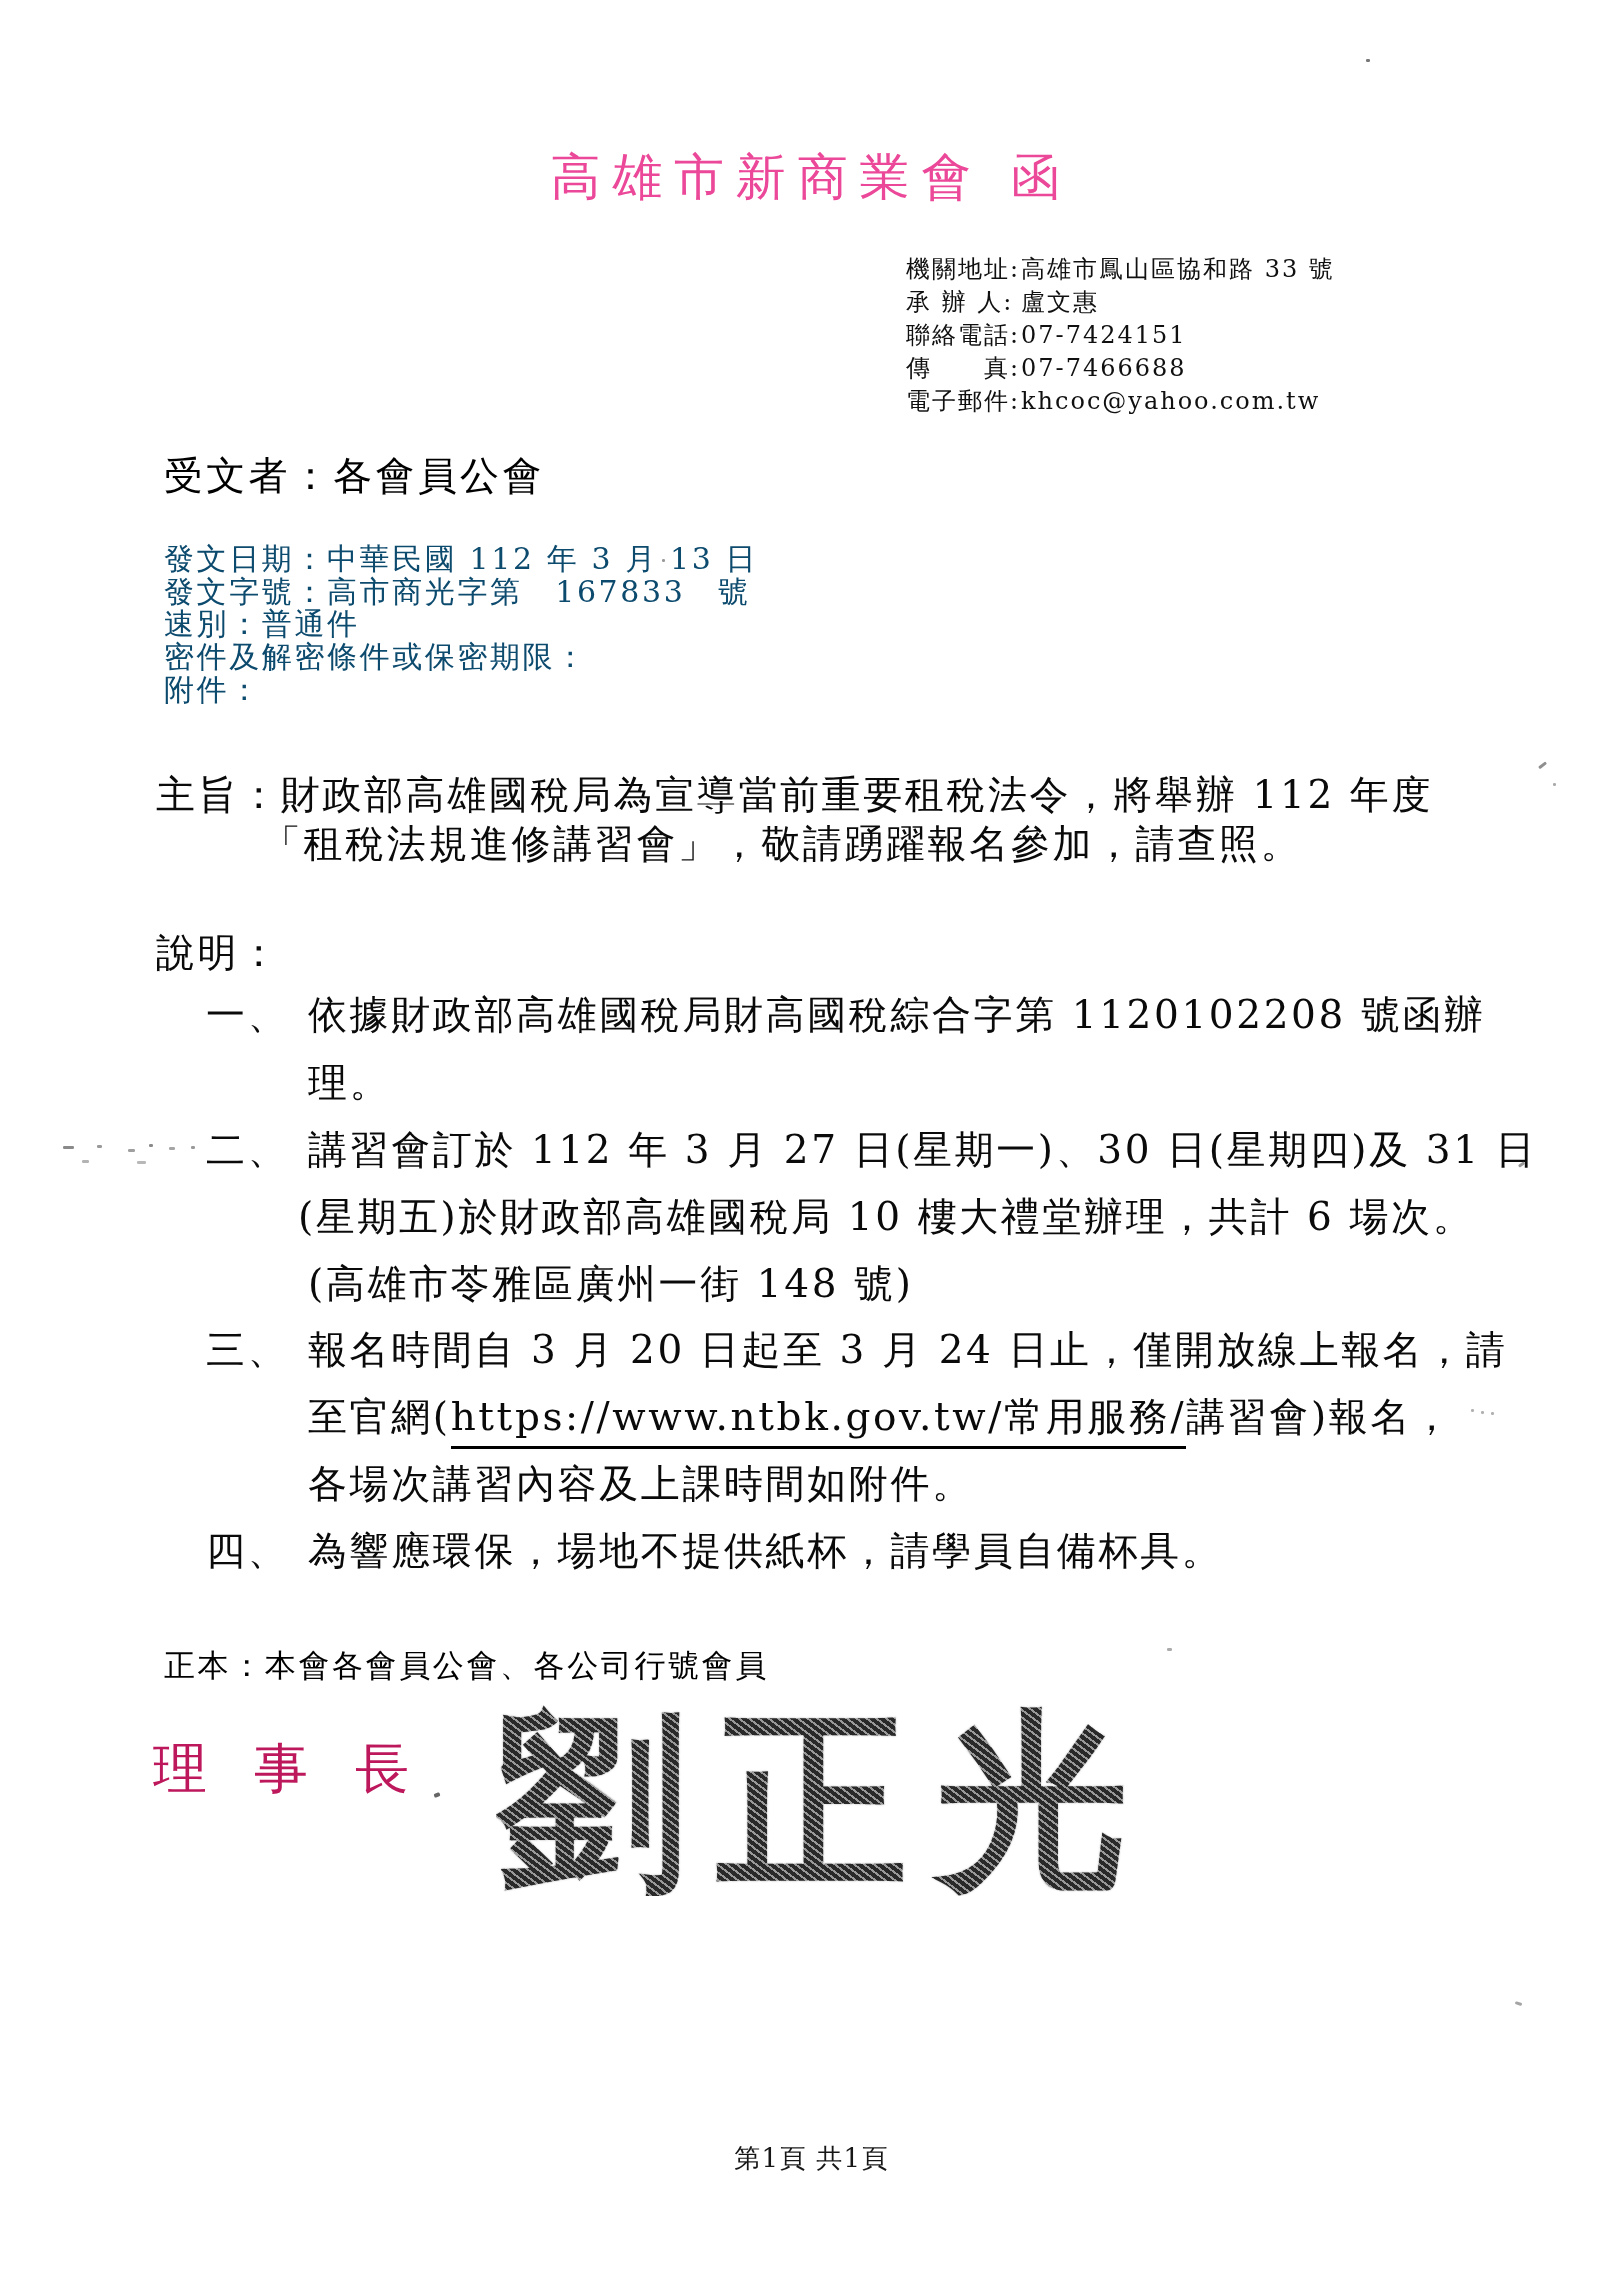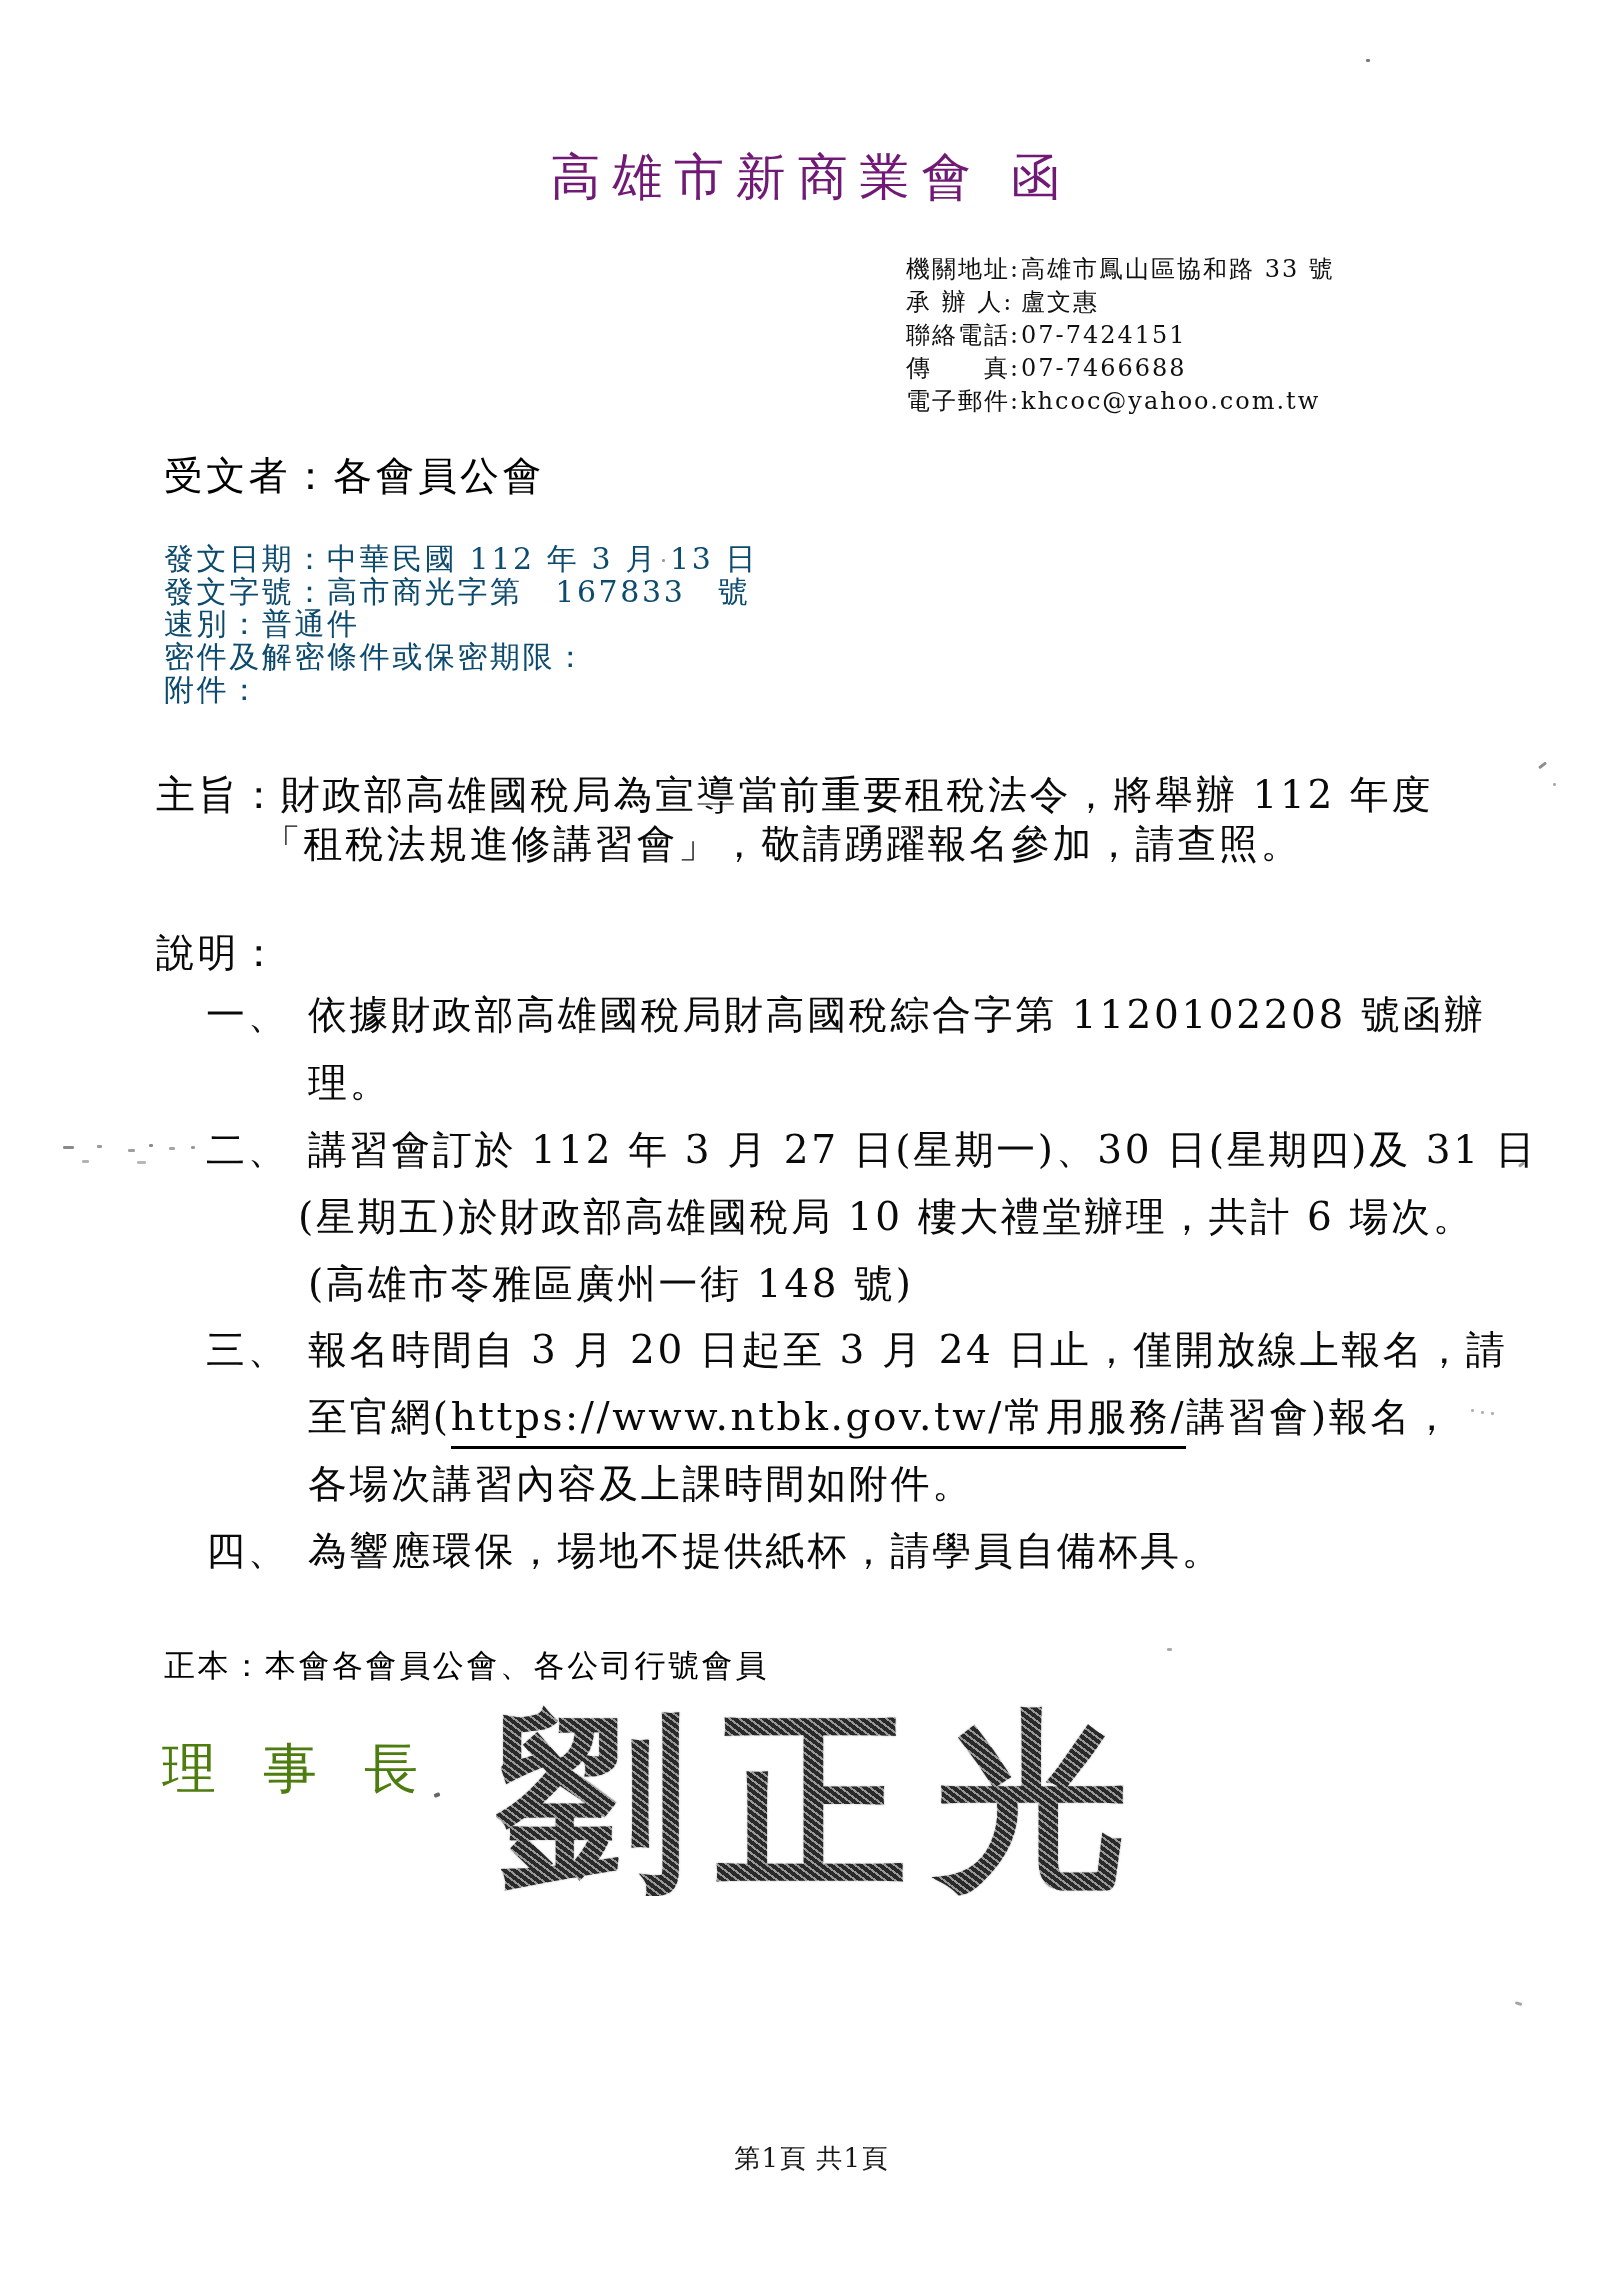--- a/index.html
+++ b/index.html
@@ -8,32 +8,32 @@
     width:1623px;height:2295px;
     margin:0 auto;
     background:#ffffff;
     font-family:"DejaVu Serif","Liberation Serif",serif;
     color:#000;
     overflow:hidden;
   }
   .abs{position:absolute;white-space:nowrap;line-height:1.15;}
   .title{
     left:0;right:0;top:149px;text-align:center;
-    font-size:50px;letter-spacing:11.8px;font-weight:500;color:#701a75;
+    font-size:50px;letter-spacing:11.8px;font-weight:500;color:#ec4899;
   }
   .sender{left:906px;top:253px;font-size:24px;letter-spacing:2px;color:#101010;}
   .sender .row{line-height:33px;white-space:nowrap;}
   .sender .lbl{display:inline-block;width:115px;}
   .recipient{left:164px;top:454px;font-size:39px;letter-spacing:3.3px;}
   .meta{font-size:30px;letter-spacing:2.6px;color:#0c4a6e;}
   .body-line{font-size:39px;letter-spacing:2.6px;color:#0a0a0a;}
   .num{display:inline-block;width:102px;letter-spacing:2.6px;}
   .url-underline{border-bottom:3.3px solid #000;padding-bottom:6.5px;}
   .copy-line{left:164px;top:1648px;font-size:31px;letter-spacing:2.6px;}
-  .sig-title{left:162px;top:1738px;font-size:54px;letter-spacing:47px;color:#4d7c0f;}
+  .sig-title{left:153px;top:1738px;font-size:54px;letter-spacing:47px;color:#be185d;}
   .sig-name{
     left:496px;top:1705px;font-size:191px;font-weight:bold;letter-spacing:29.4px;
     color:#1d1d1d;line-height:1;
     text-shadow:0 0 2px rgba(40,40,40,.45);
     -webkit-mask-image:repeating-linear-gradient(37deg, rgba(0,0,0,.95) 0 3.9px, rgba(0,0,0,.45) 3.9px 5.9px);
     mask-image:repeating-linear-gradient(37deg, rgba(0,0,0,.95) 0 3.9px, rgba(0,0,0,.45) 3.9px 5.9px);
     text-align:center;
   }
   .footer{left:0;right:0;top:2144px;text-align:center;font-size:26px;letter-spacing:1.3px;color:#161616;}
   .noise{position:absolute;border-radius:1.3px;}

